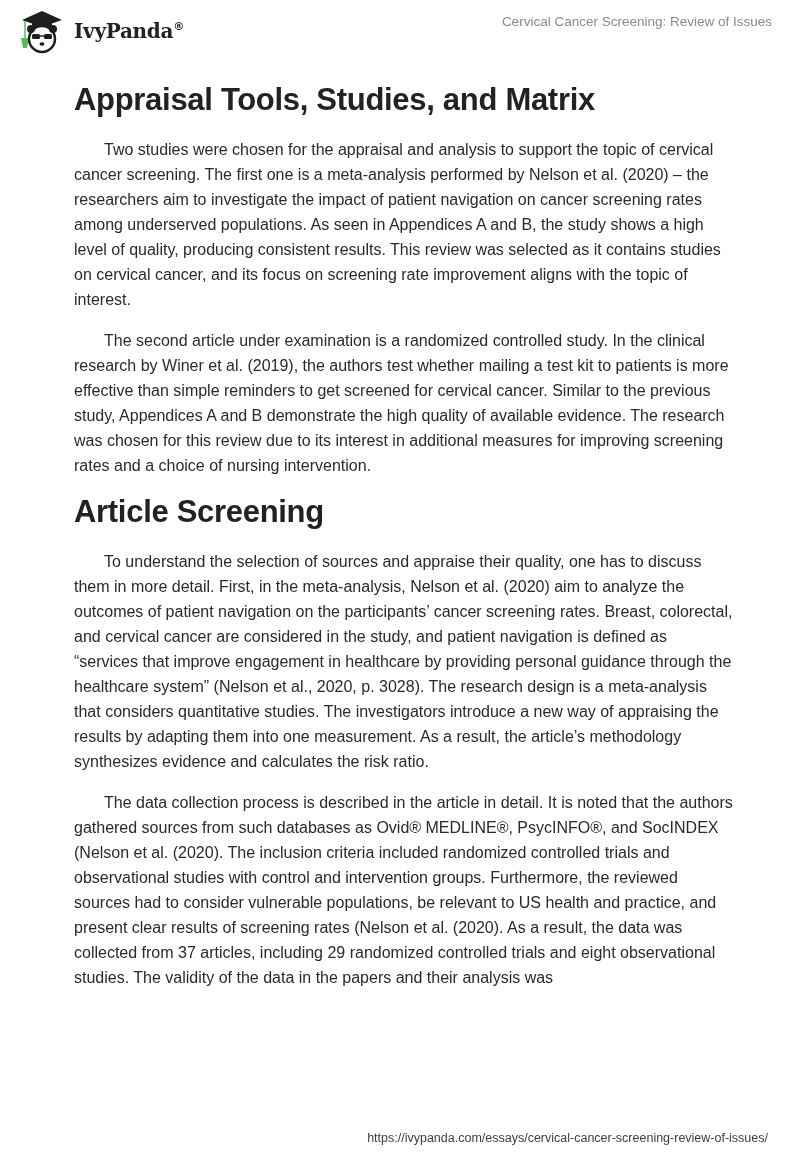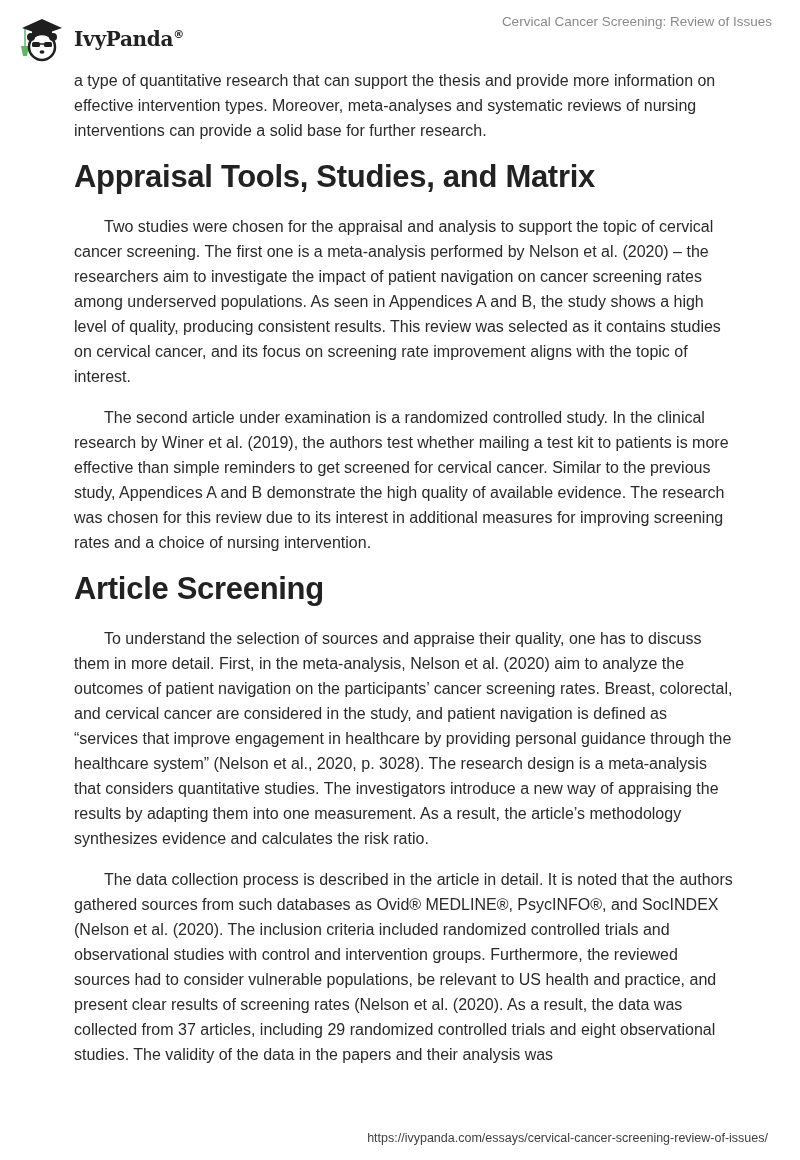--- a/index.html
+++ b/index.html
@@ -1,18 +1,18 @@
 <!DOCTYPE html>
 <html><head>
 <meta charset="utf-8">
 <style>
   html, body { margin: 0; padding: 0; background: #ffffff; }
   body { width: 800px; height: 1160px; position: relative; overflow: hidden; font-family: "Liberation Sans", sans-serif; color: #222222; }
   .header { position: absolute; left: 0; top: 0; width: 800px; height: 56px; }
-  .logo { position: absolute; left: 18px; top: 16px; display: flex; align-items: center; }
+  .logo { position: absolute; left: 18px; top: 8px; display: flex; align-items: center; }
   .logo svg { display: block; }
   .logo-text { font-family: "DejaVu Serif", serif; font-weight: bold; font-size: 20px; color: #222222; margin-left: 8px; letter-spacing: -0.3px; }
   .logo-reg { font-size: 11px; vertical-align: super; font-family: "DejaVu Sans", sans-serif; font-weight: bold; }
   .doc-title { position: absolute; right: 28px; top: 14px; font-size: 13.5px; color: #8a8a8a; }
   .content { position: absolute; left: 74px; top: 68px; width: 660px; }
   p { margin: 0 0 16px 0; font-size: 16px; line-height: 25px; color: #2a2a2a; }
   p.indent { text-indent: 30px; }
   h2 { margin: 14px 0 19px 0; font-size: 31px; font-weight: bold; color: #222222; line-height: 36px; letter-spacing: -0.3px; }
   .footer-url { position: absolute; right: 32px; top: 1131px; font-size: 12.5px; color: #404040; }
 </style>
@@ -33,21 +33,20 @@
       <rect x="26" y="26" width="8" height="5" rx="1.5" fill="#1f1f1f"></rect>
       <line x1="22" y1="28" x2="26" y2="28" stroke="#1f1f1f" stroke-width="1.5"></line>
       <ellipse cx="24" cy="36" rx="2.5" ry="1.8" fill="#1f1f1f"></ellipse>
     </svg>
     <span class="logo-text"><span>IvyPanda</span><span class="logo-reg">®</span></span>
   </div>
   <div class="doc-title">Cervical Cancer Screening: Review of Issues</div>
 </div>
 
 <div class="content">
-  <p>a type of quantitative research that can support the thesis and provide more information on effective intervention types. Moreover, meta-analyses and systematic reviews of nursing interventions can provide a solid base for further research.</p>
   <h2>Appraisal Tools, Studies, and Matrix</h2>
   <p class="indent">Two studies were chosen for the appraisal and analysis to support the topic of cervical cancer screening. The first one is a meta-analysis performed by Nelson et al. (2020) – the researchers aim to investigate the impact of patient navigation on cancer screening rates among underserved populations. As seen in Appendices A and B, the study shows a high level of quality, producing consistent results. This review was selected as it contains studies on cervical cancer, and its focus on screening rate improvement aligns with the topic of interest.</p>
   <p class="indent">The second article under examination is a randomized controlled study. In the clinical research by Winer et al. (2019), the authors test whether mailing a test kit to patients is more effective than simple reminders to get screened for cervical cancer. Similar to the previous study, Appendices A and B demonstrate the high quality of available evidence. The research was chosen for this review due to its interest in additional measures for improving screening rates and a choice of nursing intervention.</p>
   <h2>Article Screening</h2>
   <p class="indent">To understand the selection of sources and appraise their quality, one has to discuss them in more detail. First, in the meta-analysis, Nelson et al. (2020) aim to analyze the outcomes of patient navigation on the participants’ cancer screening rates. Breast, colorectal, and cervical cancer are considered in the study, and patient navigation is defined as “services that improve engagement in healthcare by providing personal guidance through the healthcare system” (Nelson et al., 2020, p. 3028). The research design is a meta-analysis that considers quantitative studies. The investigators introduce a new way of appraising the results by adapting them into one measurement. As a result, the article’s methodology synthesizes evidence and calculates the risk ratio.</p>
   <p class="indent">The data collection process is described in the article in detail. It is noted that the authors gathered sources from such databases as Ovid® MEDLINE®, PsycINFO®, and SocINDEX (Nelson et al. (2020). The inclusion criteria included randomized controlled trials and observational studies with control and intervention groups. Furthermore, the reviewed sources had to consider vulnerable populations, be relevant to US health and practice, and present clear results of screening rates (Nelson et al. (2020). As a result, the data was collected from 37 articles, including 29 randomized controlled trials and eight observational studies. The validity of the data in the papers and their analysis was</p>
 </div>
 
 <div class="footer-url">https://ivypanda.com/essays/cervical-cancer-screening-review-of-issues/</div>
 

